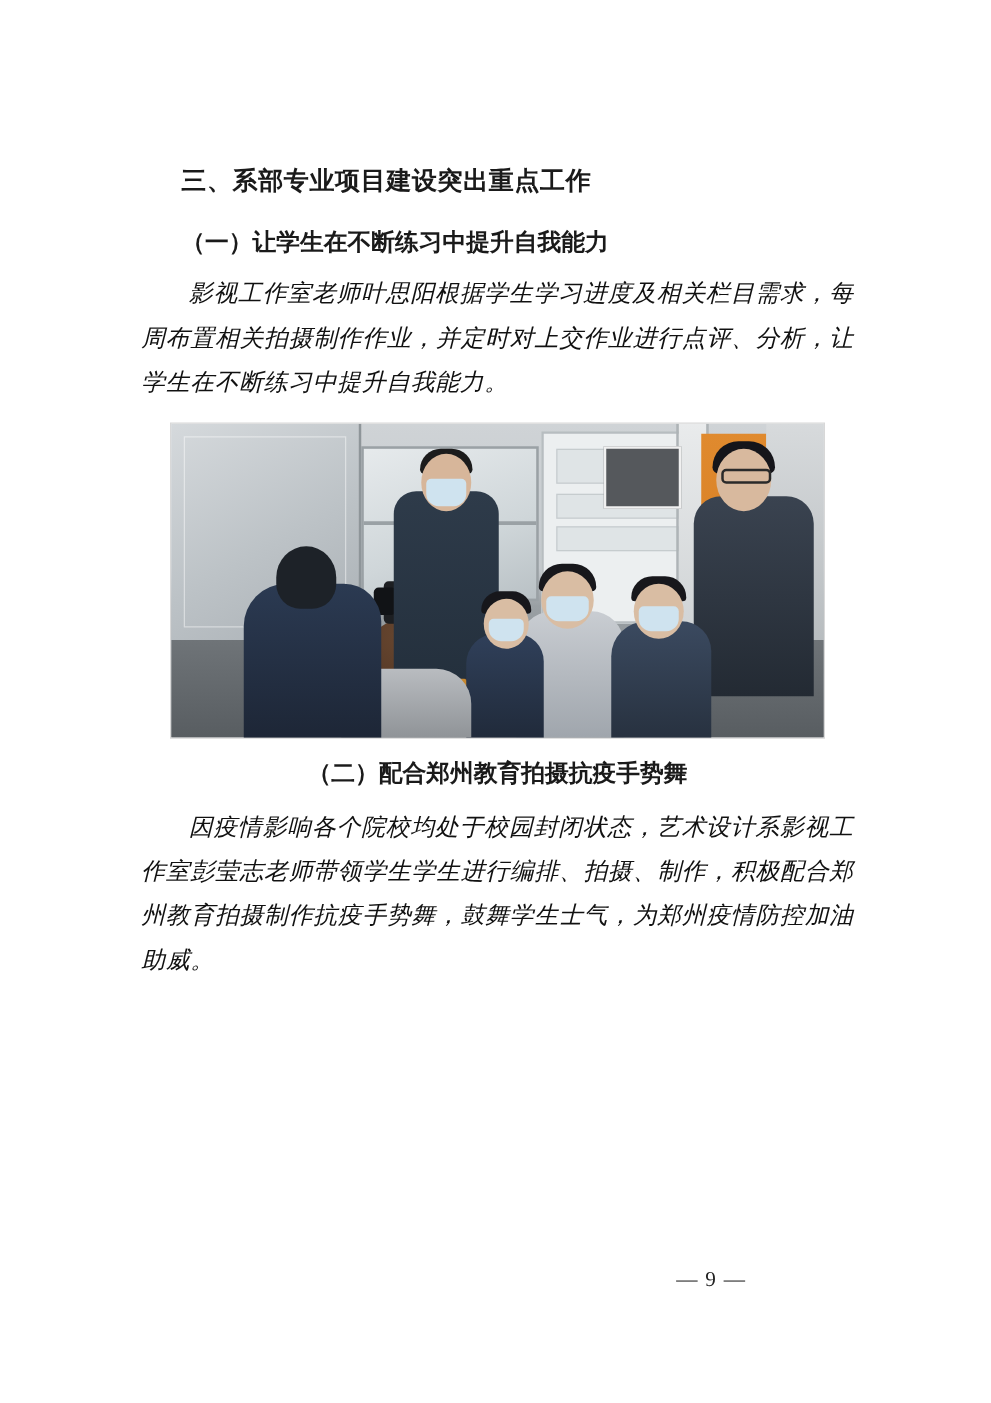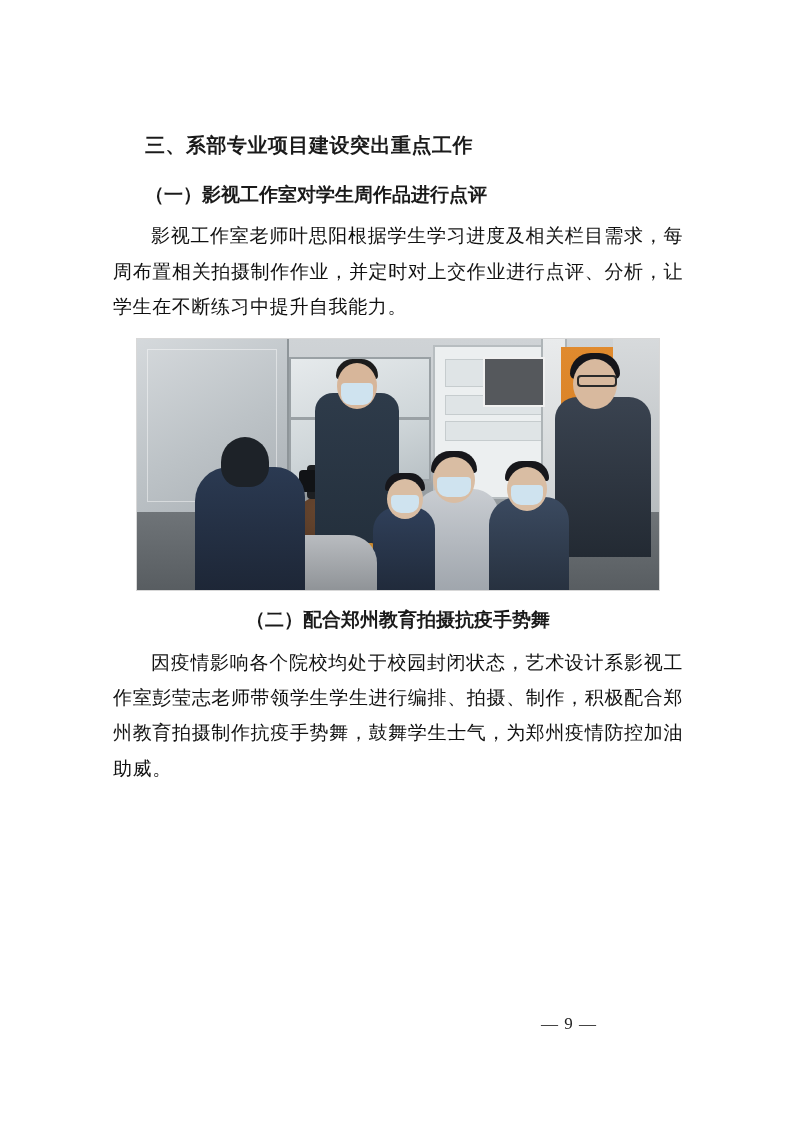--- a/index.html
+++ b/index.html
@@ -51,20 +51,21 @@
   }
   .para {
     font-size: 19px;
     color: #111111;
     line-height: 1.85;
     margin: 0 0 6px 0;
     text-indent: 38px;
     text-align: justify;
     text-justify: inter-ideograph;
     letter-spacing: 0.6px;
+    font-style: italic;
   }
   .figure {
     margin: 14px 0 4px 0;
     display: flex;
     justify-content: center;
   }
   .photo {
     position: relative;
     width: 524px;
     height: 253px;
@@ -318,21 +319,21 @@
   }
 </style>
 </head>
 <body>
 
 <div class="page">
   <div class="page-body">
 
     <h1 class="heading-1">三、系部专业项目建设突出重点工作</h1>
 
-    <h2 class="heading-2">（一）影视工作室对学生周作品进行点评</h2>
+    <h2 class="heading-2">（一）让学生在不断练习中提升自我能力</h2>
 
     <p class="para">影视工作室老师叶思阳根据学生学习进度及相关栏目需求，每周布置相关拍摄制作作业，并定时对上交作业进行点评、分析，让学生在不断练习中提升自我能力。</p>
 
     <div class="figure">
       <div class="photo">
         <div class="ph-wall"></div>
         <div class="ph-left-panel"></div>
         <div class="ph-window">
           <div class="mullion" style="left:0;top:58px;width:100%;height:3px;"></div>
           <div class="mullion" style="left:66px;top:0;width:3px;height:100%;"></div>

